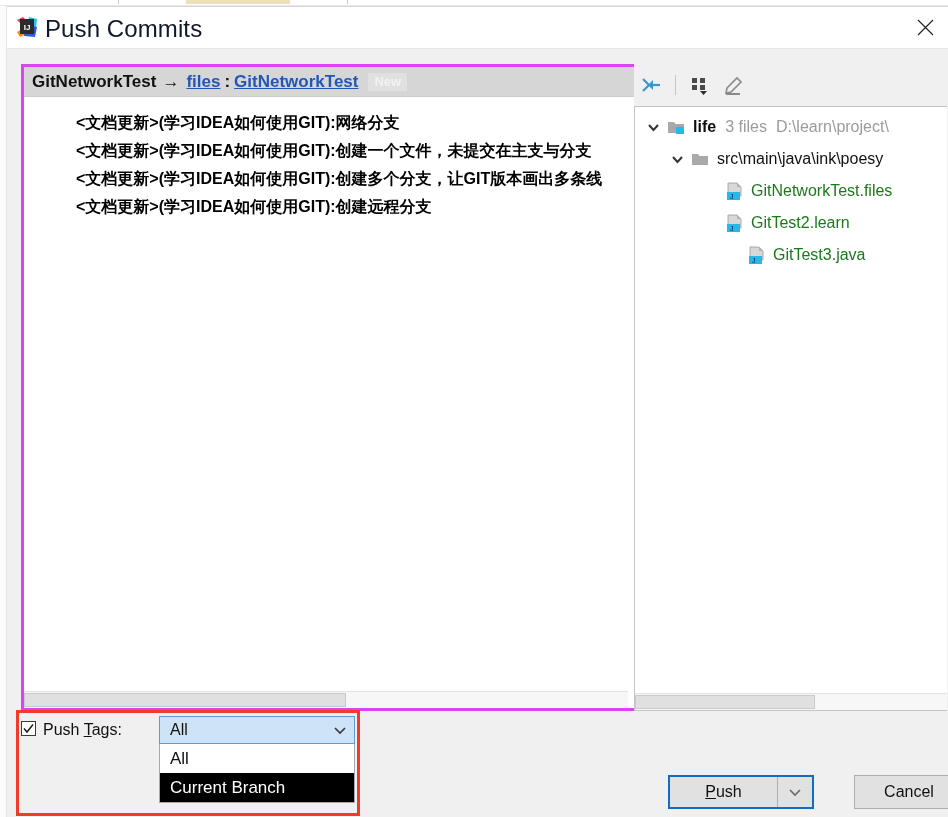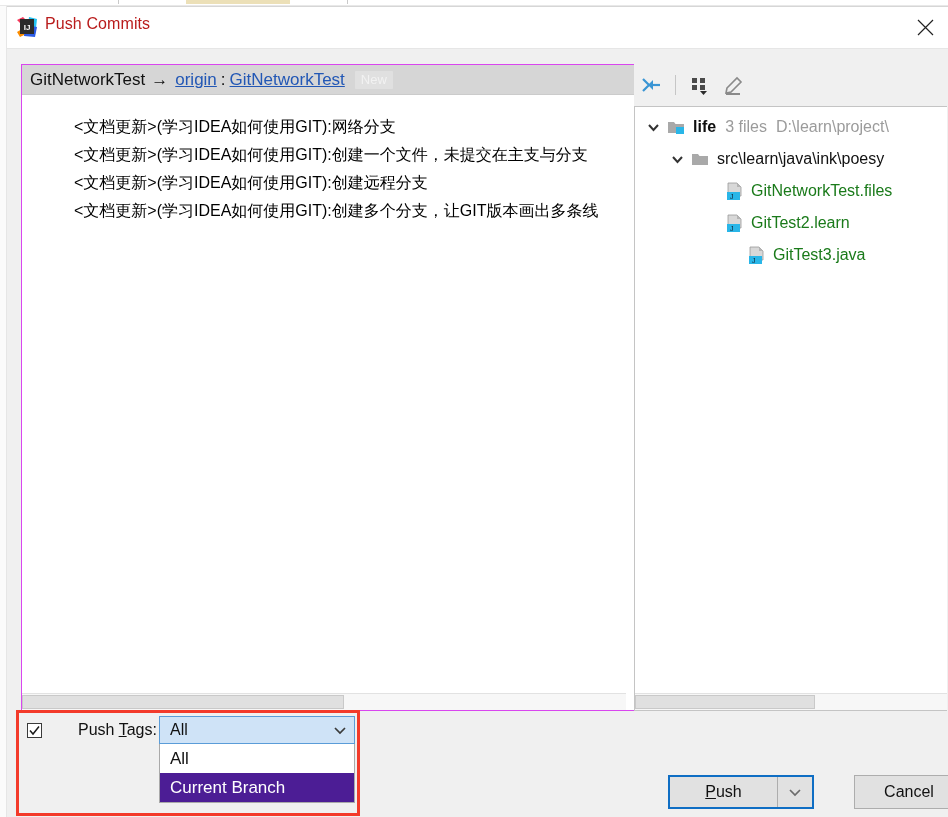--- a/index.html
+++ b/index.html
@@ -51,21 +51,21 @@
     height: 42px;
     background: #ffffff;
     border-bottom: 1px solid #e6e6e6;
   }
   .title-logo {
     position: absolute; left: 9px; top: 9px;
     width: 22px; height: 22px; text-align: center;
   }
   .title-text {
     position: absolute; left: 38px; top: 8px;
-    font-size: 16px; color: #b91c1c;
+    font-size: 24px; color: #0f172a;
     letter-spacing: 0.1px;
   }
   .close-btn {
     position: absolute; right: 0; top: 0;
     width: 46px; height: 41px;
     display: flex; align-items: center; justify-content: center;
     cursor: default;
   }
   .close-btn svg { display: block; }
 
@@ -76,22 +76,23 @@
     width: 941px; height: 769px;
     background: #f0f0f0;
   }
 
   
   .commits-panel {
     position: absolute;
     left: 14px; top: 15px;
     width: 668px; height: 647px;
     background: #ffffff;
-    border: 1px solid #d946ef;
+    border: 3px solid #d946ef;
     overflow: hidden;
+    font-weight: bold;
   }
   .commits-header {
     position: relative;
     height: 30px;
     background: #d6d6d6;
     border-bottom: 1px solid #cbcbcb;
     display: flex; align-items: center;
     padding-left: 8px;
     white-space: nowrap;
     overflow: hidden;
@@ -100,21 +101,21 @@
   .ch-arrow { font-size: 17px; color: #111; margin: 0 7px 0 6px; }
   .ch-link  { font-size: 17px; color: #2257b5; text-decoration: underline; cursor: pointer; }
   .ch-colon { font-size: 17px; color: #111; margin: 0 4px; }
   .ch-new {
     font-size: 13px; color: #f2f2f2;
     background: #e0e0e0;
     padding: 1px 6px 2px 6px;
     margin-left: 10px;
     border-radius: 1px;
   }
-  .commit-rows { position: relative; padding-top: 18px; }
+  .commit-rows { position: relative; padding-top: 12px; }
   .commit-row {
     height: 28px;
     line-height: 28px;
     padding-left: 52px;
     font-size: 16px;
     color: #000;
     white-space: nowrap;
     cursor: default;
   }
 
@@ -185,24 +186,23 @@
   .red-box {
     position: absolute;
     left: 9px; top: 661px;
     width: 344px; height: 106px;
     border: 3px solid #f33a2a;
     z-index: 40;
     pointer-events: none;
   }
   .push-tags-wrap {
     position: absolute;
-    left: 20px; top: 672px;
-    display: flex; align-items: center;
+    left: 14px; top: 672px;
+    display: flex; 
     z-index: 41;
-    gap: 29px;
   }
   .chk {
     width: 15px; height: 15px;
     border: 1px solid #3a3a3a;
     background: #fff;
     display: flex; align-items: center; justify-content: center;
     margin-right: 7px;
   }
   .pt-label { font-size: 16px; color: #111; }
   .pt-label u { text-decoration: underline; }
@@ -228,21 +228,21 @@
     border-top: none;
     z-index: 42;
   }
   .combo-item {
     height: 29px; line-height: 29px;
     padding-left: 10px;
     font-size: 17px;
     color: #111;
     cursor: default;
   }
-  .combo-item.sel { background: #4c1d95; color: #ffffff; }
+  .combo-item.sel { background: #000000; color: #ffffff; }
 
   .btn {
     position: absolute;
     height: 32px;
     background: #e1e1e1;
     border: 1px solid #adadad;
     font-size: 16px;
     color: #111;
     display: flex; align-items: center; justify-content: center;
     cursor: default;
@@ -309,31 +309,31 @@
         </svg>
       </div>
     </div>
 
     <div class="dlg-body">
 
       <div class="commits-panel">
         <div class="commits-header">
           <span class="ch-local">GitNetworkTest</span>
           <span class="ch-arrow">→</span>
-          <span class="ch-link">origin</span>
+          <span class="ch-link">files</span>
           <span class="ch-colon">:</span>
           <span class="ch-link">GitNetworkTest</span>
           <span class="ch-new">New</span>
         </div>
 
         <div class="commit-rows">
           <div class="commit-row">&lt;文档更新&gt;(学习IDEA如何使用GIT):网络分支</div>
           <div class="commit-row">&lt;文档更新&gt;(学习IDEA如何使用GIT):创建一个文件，未提交在主支与分支</div>
+          <div class="commit-row">&lt;文档更新&gt;(学习IDEA如何使用GIT):创建多个分支，让GIT版本画出多条线</div>
           <div class="commit-row">&lt;文档更新&gt;(学习IDEA如何使用GIT):创建远程分支</div>
-          <div class="commit-row">&lt;文档更新&gt;(学习IDEA如何使用GIT):创建多个分支，让GIT版本画出多条线</div>
         </div>
 
         <div class="hscroll" style="width:604px;">
           <div class="hthumb" style="width:322px;"></div>
         </div>
       </div>
 
       <div class="changes-panel">
 
         <div class="changes-toolbar">
@@ -403,21 +403,21 @@
               <span class="tw">
                 <svg width="13" height="13" viewBox="0 0 13 13">
                   <path d="M2 4 L6.5 9 L11 4" stroke="#333" stroke-width="2" fill="none"></path>
                 </svg>
               </span>
               <span class="ficon">
                 <svg width="19" height="17" viewBox="0 0 19 17">
                   <path d="M1 3 L7 3 L8.5 5 L17 5 L17 14 L1 14 Z" fill="#a9a9a9"></path>
                 </svg>
               </span>
-              <span class="node-plain">src\learn\java\ink\poesy</span>
+              <span class="node-plain">src\main\java\ink\poesy</span>
             </div>
 
             <div class="tree-row" style="padding-left:90px;">
               <span class="ficon">
                 <svg width="19" height="19" viewBox="0 0 19 19">
                   <path d="M3 1 L12 1 L16 5 L16 14 L3 14 Z" fill="#d8d8d8" stroke="#9a9a9a" stroke-width="0.8"></path>
                   <path d="M12 1 L12 5 L16 5 Z" fill="#b4b4b4"></path>
                   <rect x="2" y="10" width="13" height="8" fill="#29b6e8"></rect>
                   <text x="5" y="17" font-size="7" font-family="Liberation Sans, sans-serif" fill="#123">J</text>
                 </svg>

